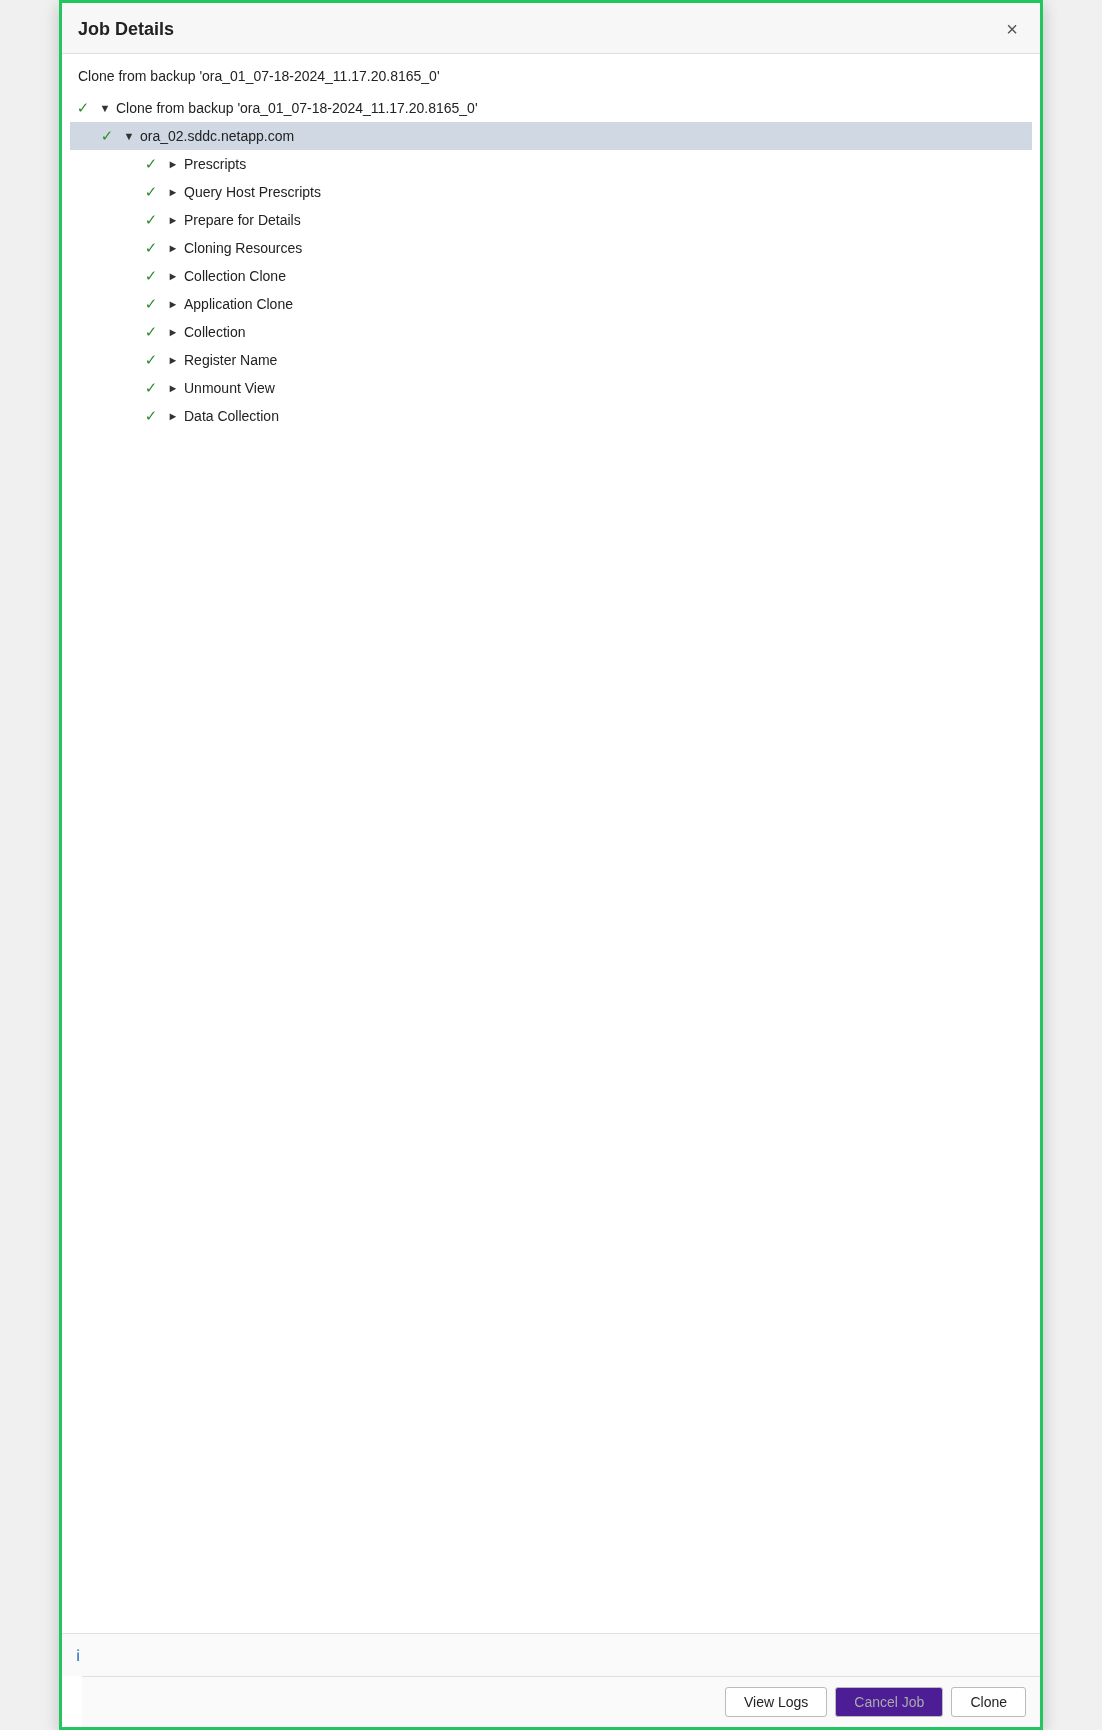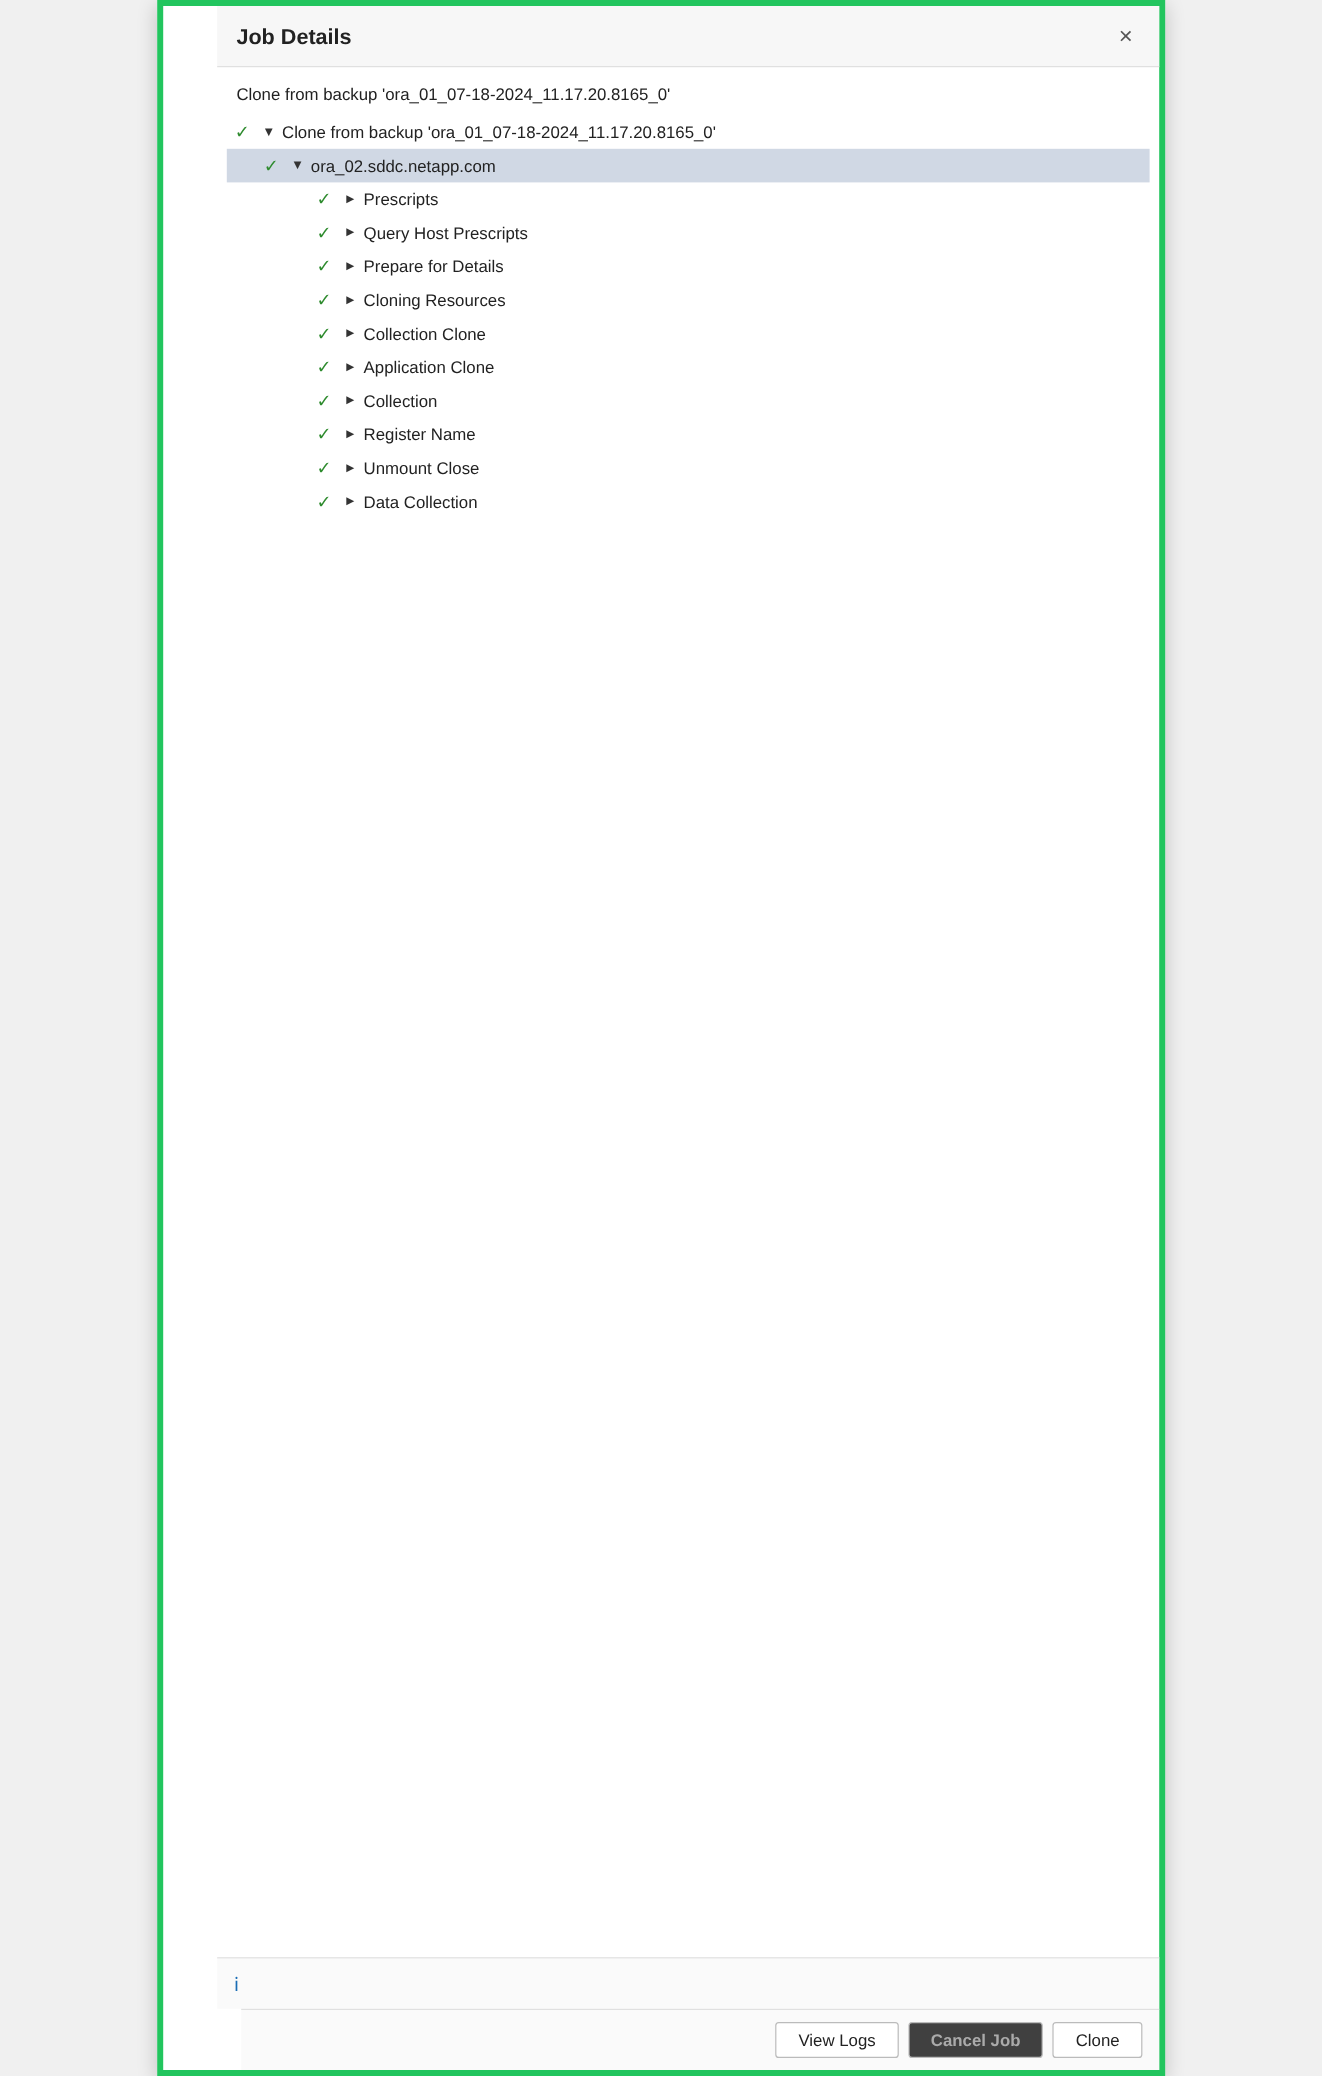--- a/index.html
+++ b/index.html
@@ -12,29 +12,28 @@
       font-family: -apple-system, BlinkMacSystemFont, 'Segoe UI', Arial, sans-serif;
       font-size: 14px;
       background: #f0f0f0;
       display: flex;
       justify-content: center;
       align-items: flex-start;
       min-height: 100vh;
     }
 
     .dialog {
-      width: 840px;
+      width: 984px;
       background: #ffffff;
-      border: 5px solid #22c55e;
+      border: 3px solid #22c55e;
       box-shadow: 0 4px 16px rgba(0,0,0,0.2);
       display: flex;
       flex-direction: column;
       min-height: 1730px;
       position: relative;
-      padding-left: 45px;
     }
 
     .dialog-header {
       display: flex;
       align-items: center;
       justify-content: space-between;
       padding: 14px 16px 12px 16px;
       border-bottom: 1px solid #e0e0e0;
       background: #f7f7f7;
     }
@@ -146,22 +145,21 @@
       border: 1px solid #bbb;
       background: #ffffff;
       color: #222;
       cursor: pointer;
       border-radius: 3px;
     }
 
     .btn:disabled {
       color: #aaa;
       cursor: default;
-      background: #404040;
-      font-weight: bold;
+      background: #4c1d95;
     }
   </style>
 </head>
 <body>
 
 <div class="dialog">
 
   <div class="dialog-header">
     <span class="dialog-title">Job Details</span>
     <button class="close-btn">×</button>
@@ -221,21 +219,21 @@
             <span class="row-label">Collection</span>
           </div>
           <div class="tree-row indent-2">
             <span class="check-icon">✓</span>
             <span class="expand-arrow">►</span>
             <span class="row-label">Register Name</span>
           </div>
           <div class="tree-row indent-2">
             <span class="check-icon">✓</span>
             <span class="expand-arrow">►</span>
-            <span class="row-label">Unmount Close</span>
+            <span class="row-label">Unmount View</span>
           </div>
           <div class="tree-row indent-2">
             <span class="check-icon">✓</span>
             <span class="expand-arrow">►</span>
             <span class="row-label">Data Collection</span>
           </div>
         </div>
 
     </div>
   </div>

